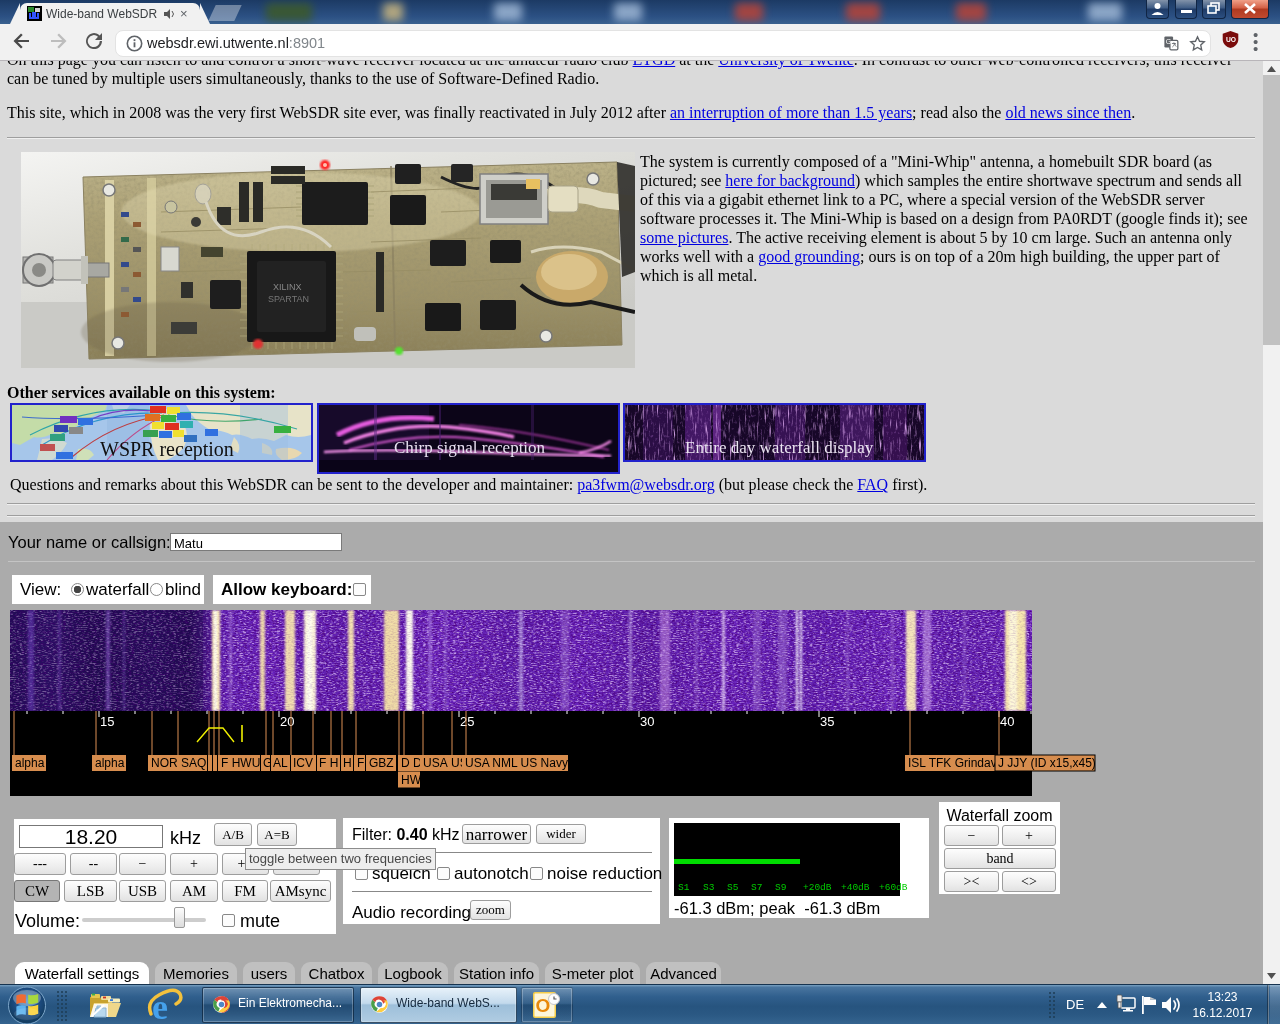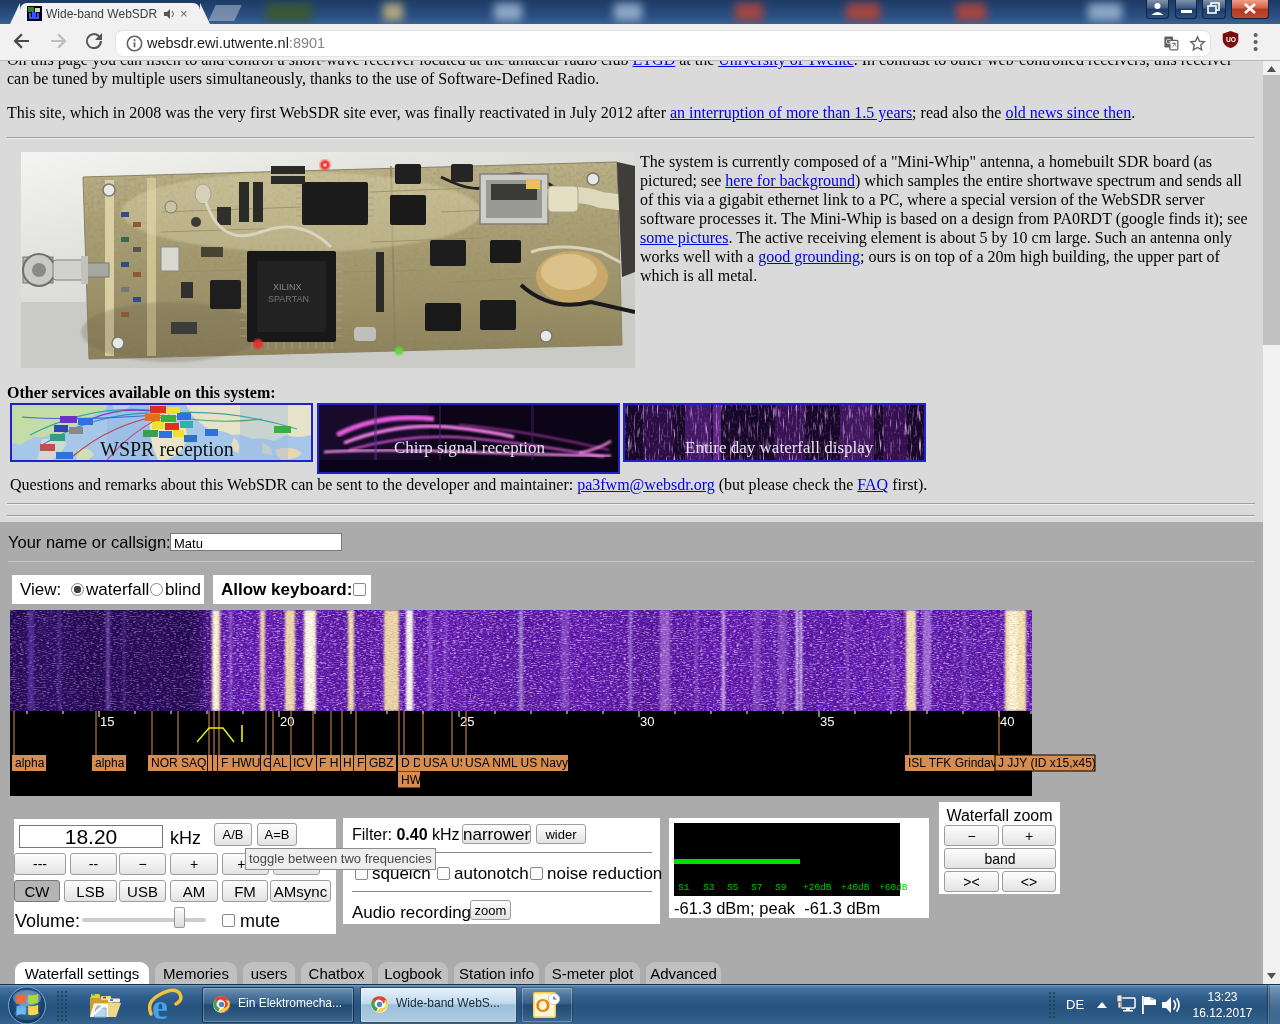--- a/index.html
+++ b/index.html
@@ -18,21 +18,21 @@
 
 #toolbar{position:absolute;left:0;top:24px;width:1280px;height:37px;background:#f1f1f1;border-bottom:1px solid #b8b5b9;z-index:20}
 #urlbar{position:absolute;left:115px;top:6px;width:1096px;height:27px;background:#fff;border-radius:8px;border:1px solid #e3e3e3}
 .tbico{position:absolute;top:5px;width:24px;height:24px;color:#5f6368}
 
 #page{position:absolute;left:0;top:24px;width:1263px;height:960px;background:#dadada;overflow:hidden;z-index:5}
 #pagec{position:absolute;left:0;top:0;width:1263px;height:960px}
 .ser{font-family:"Liberation Serif",serif;font-size:16px;color:#000}
 #graysec{position:absolute;left:0;top:498px;width:1263px;height:462px;background:#ababab}
 .whitebox{position:absolute;background:#fff}
-.cbtn{position:absolute;background:linear-gradient(#fdfdfd,#eeeeee 60%,#e2e2e2);border:1px solid #9d9d9d;border-radius:3px;text-align:center;color:#000;font-family:Liberation Sans, sans-serif;padding:0}
+.cbtn{position:absolute;background:linear-gradient(#fdfdfd,#eeeeee 60%,#e2e2e2);border:1px solid #9d9d9d;border-radius:3px;text-align:center;color:#000;font-family:Liberation Serif, serif;padding:0}
 .cbtn.sel{background:#b4b4b4;border-color:#777}
 .radio{position:absolute;width:13px;height:13px;border-radius:50%;border:1px solid #888;background:#fff}
 .radio.sel{background:radial-gradient(circle,#444 0 3.5px,#fff 4px)}
 .cb{position:absolute;width:13px;height:13px;border:1px solid #888;background:#fcfcfc;border-radius:2px}
 .tab2{position:absolute;top:440px;height:22px;background:#c0c0c0;border-radius:9px 9px 0 0;font-size:15px;color:#000;text-align:center;line-height:23px}
 .tab2.act{background:#fff}
 
 #scrollbar{position:absolute;right:0;top:61px;width:17px;height:923px;background:#f1f1f1;z-index:25}
 #sthumb{position:absolute;left:0;top:14px;width:17px;height:270px;background:#c1c1c1}
 

